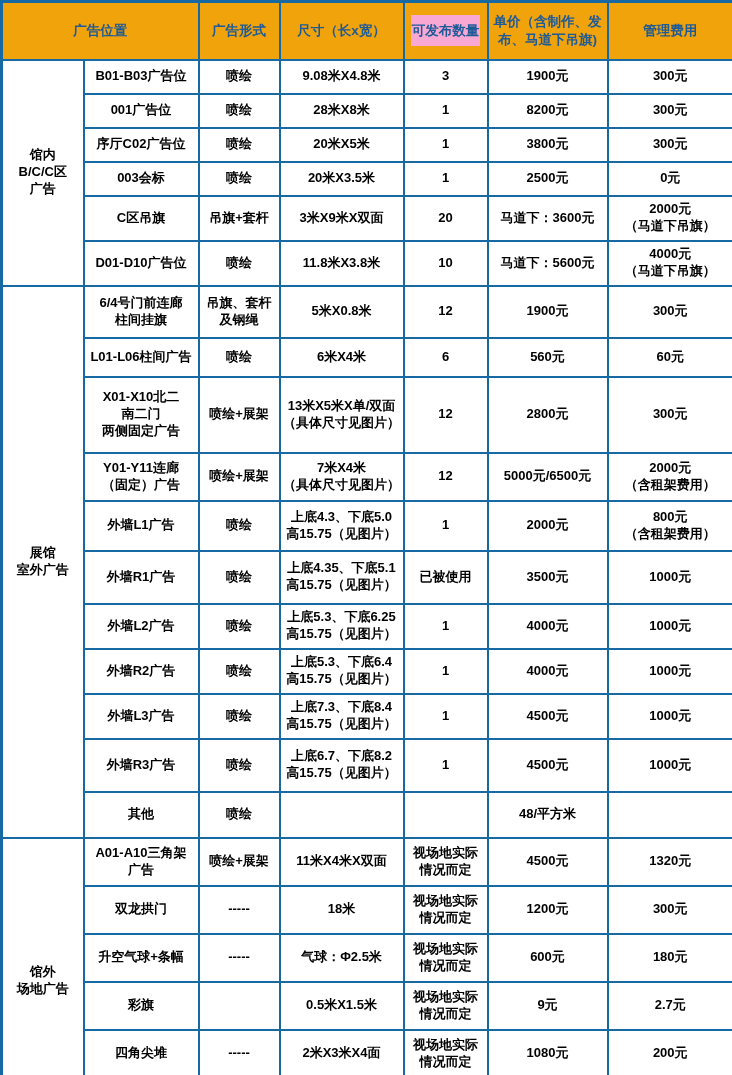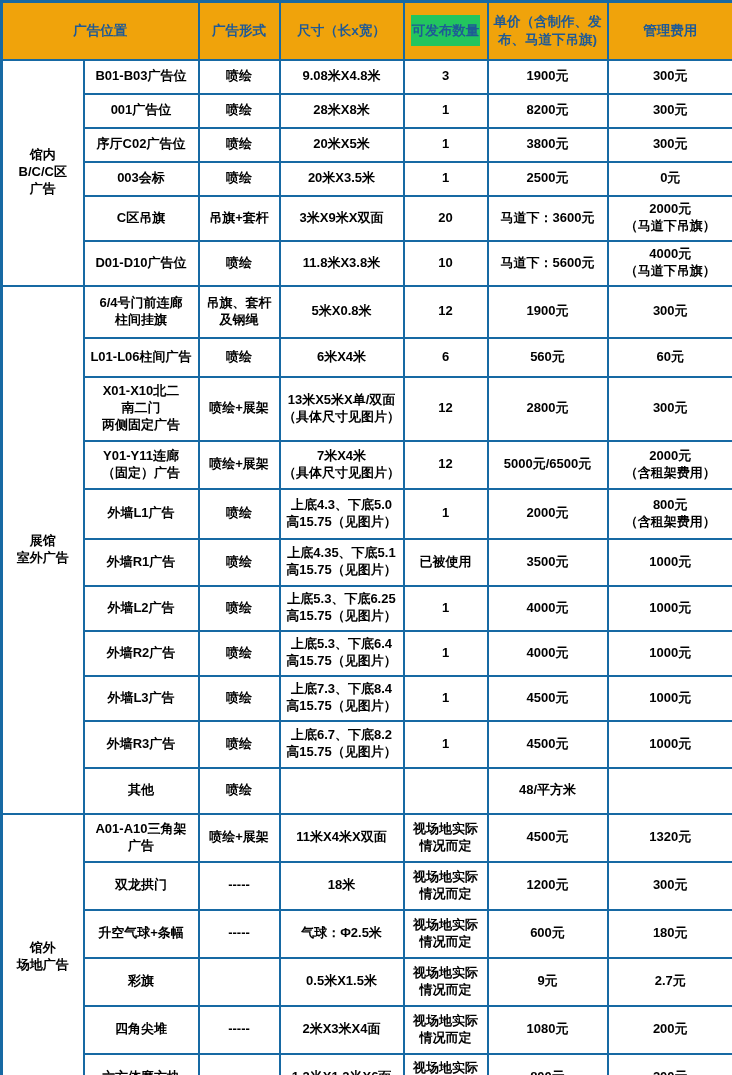--- a/index.html
+++ b/index.html
@@ -26,29 +26,29 @@
   }
   table.ad-table thead th {
     background: #F0A30B;
     color: #1E5A96;
     font-size: 13.5px;
   }
   tr.rhead  { height: 58px; }
   tr.r34 { height: 34px; }
   tr.r52 { height: 52px; }
   tr.r35 { height: 39px; }
-  tr.r60 { height: 64px; }
+  tr.r60 { height: 76px; }
   tr.r58 { height: 48px; }
   tr.r50 { height: 50px; }
-  tr.r47 { height: 47px; }
+  tr.r47 { height: 53px; }
   tr.r45 { height: 45px; }
   tr.r40 { height: 46px; }
   tr.r48 { height: 48px; }
   th.th-price { text-align: left; padding-left: 8px; padding-right: 6px; }
-  .hl { background: #22c55e; padding: 8px 1px; }
+  .hl { background: #f9a8d4; padding: 8px 1px; }
   td.group-cell { line-height: 1.45; }
 </style>
 </head>
 <body>
 
 <div class="table-wrap">
 <table class="ad-table">
   <colgroup>
     <col style="width:82px">
         <col style="width:115px">

